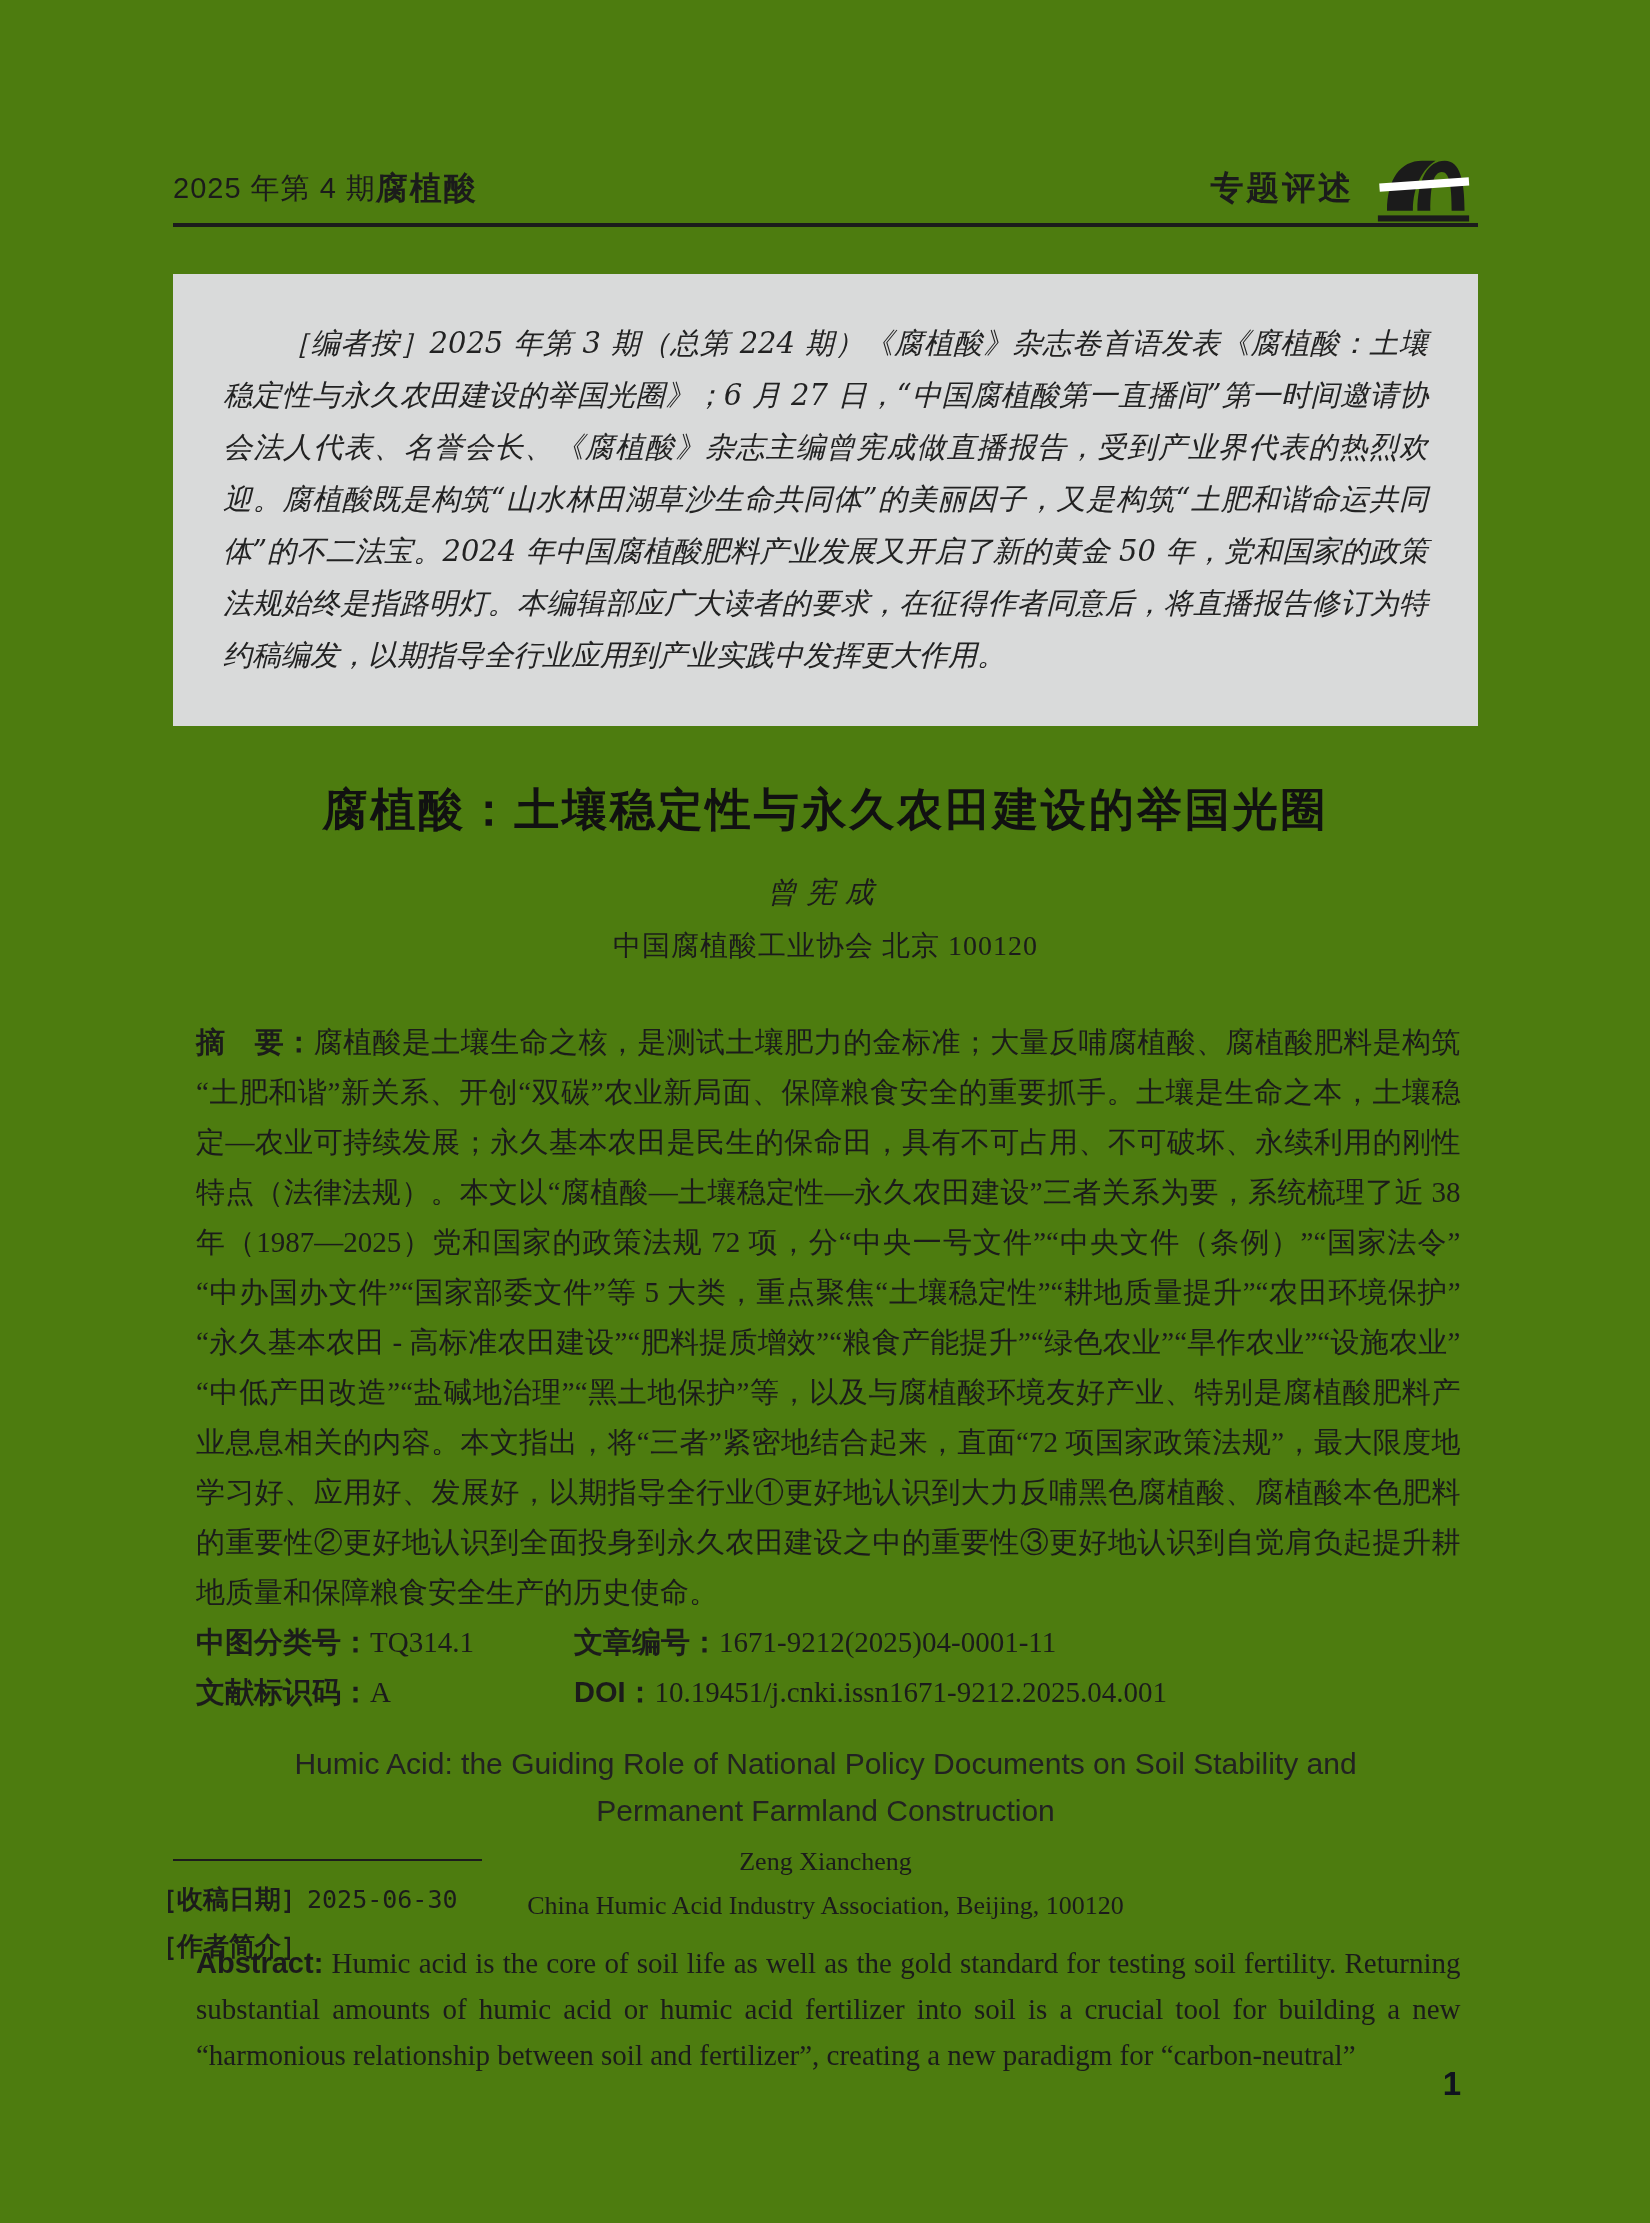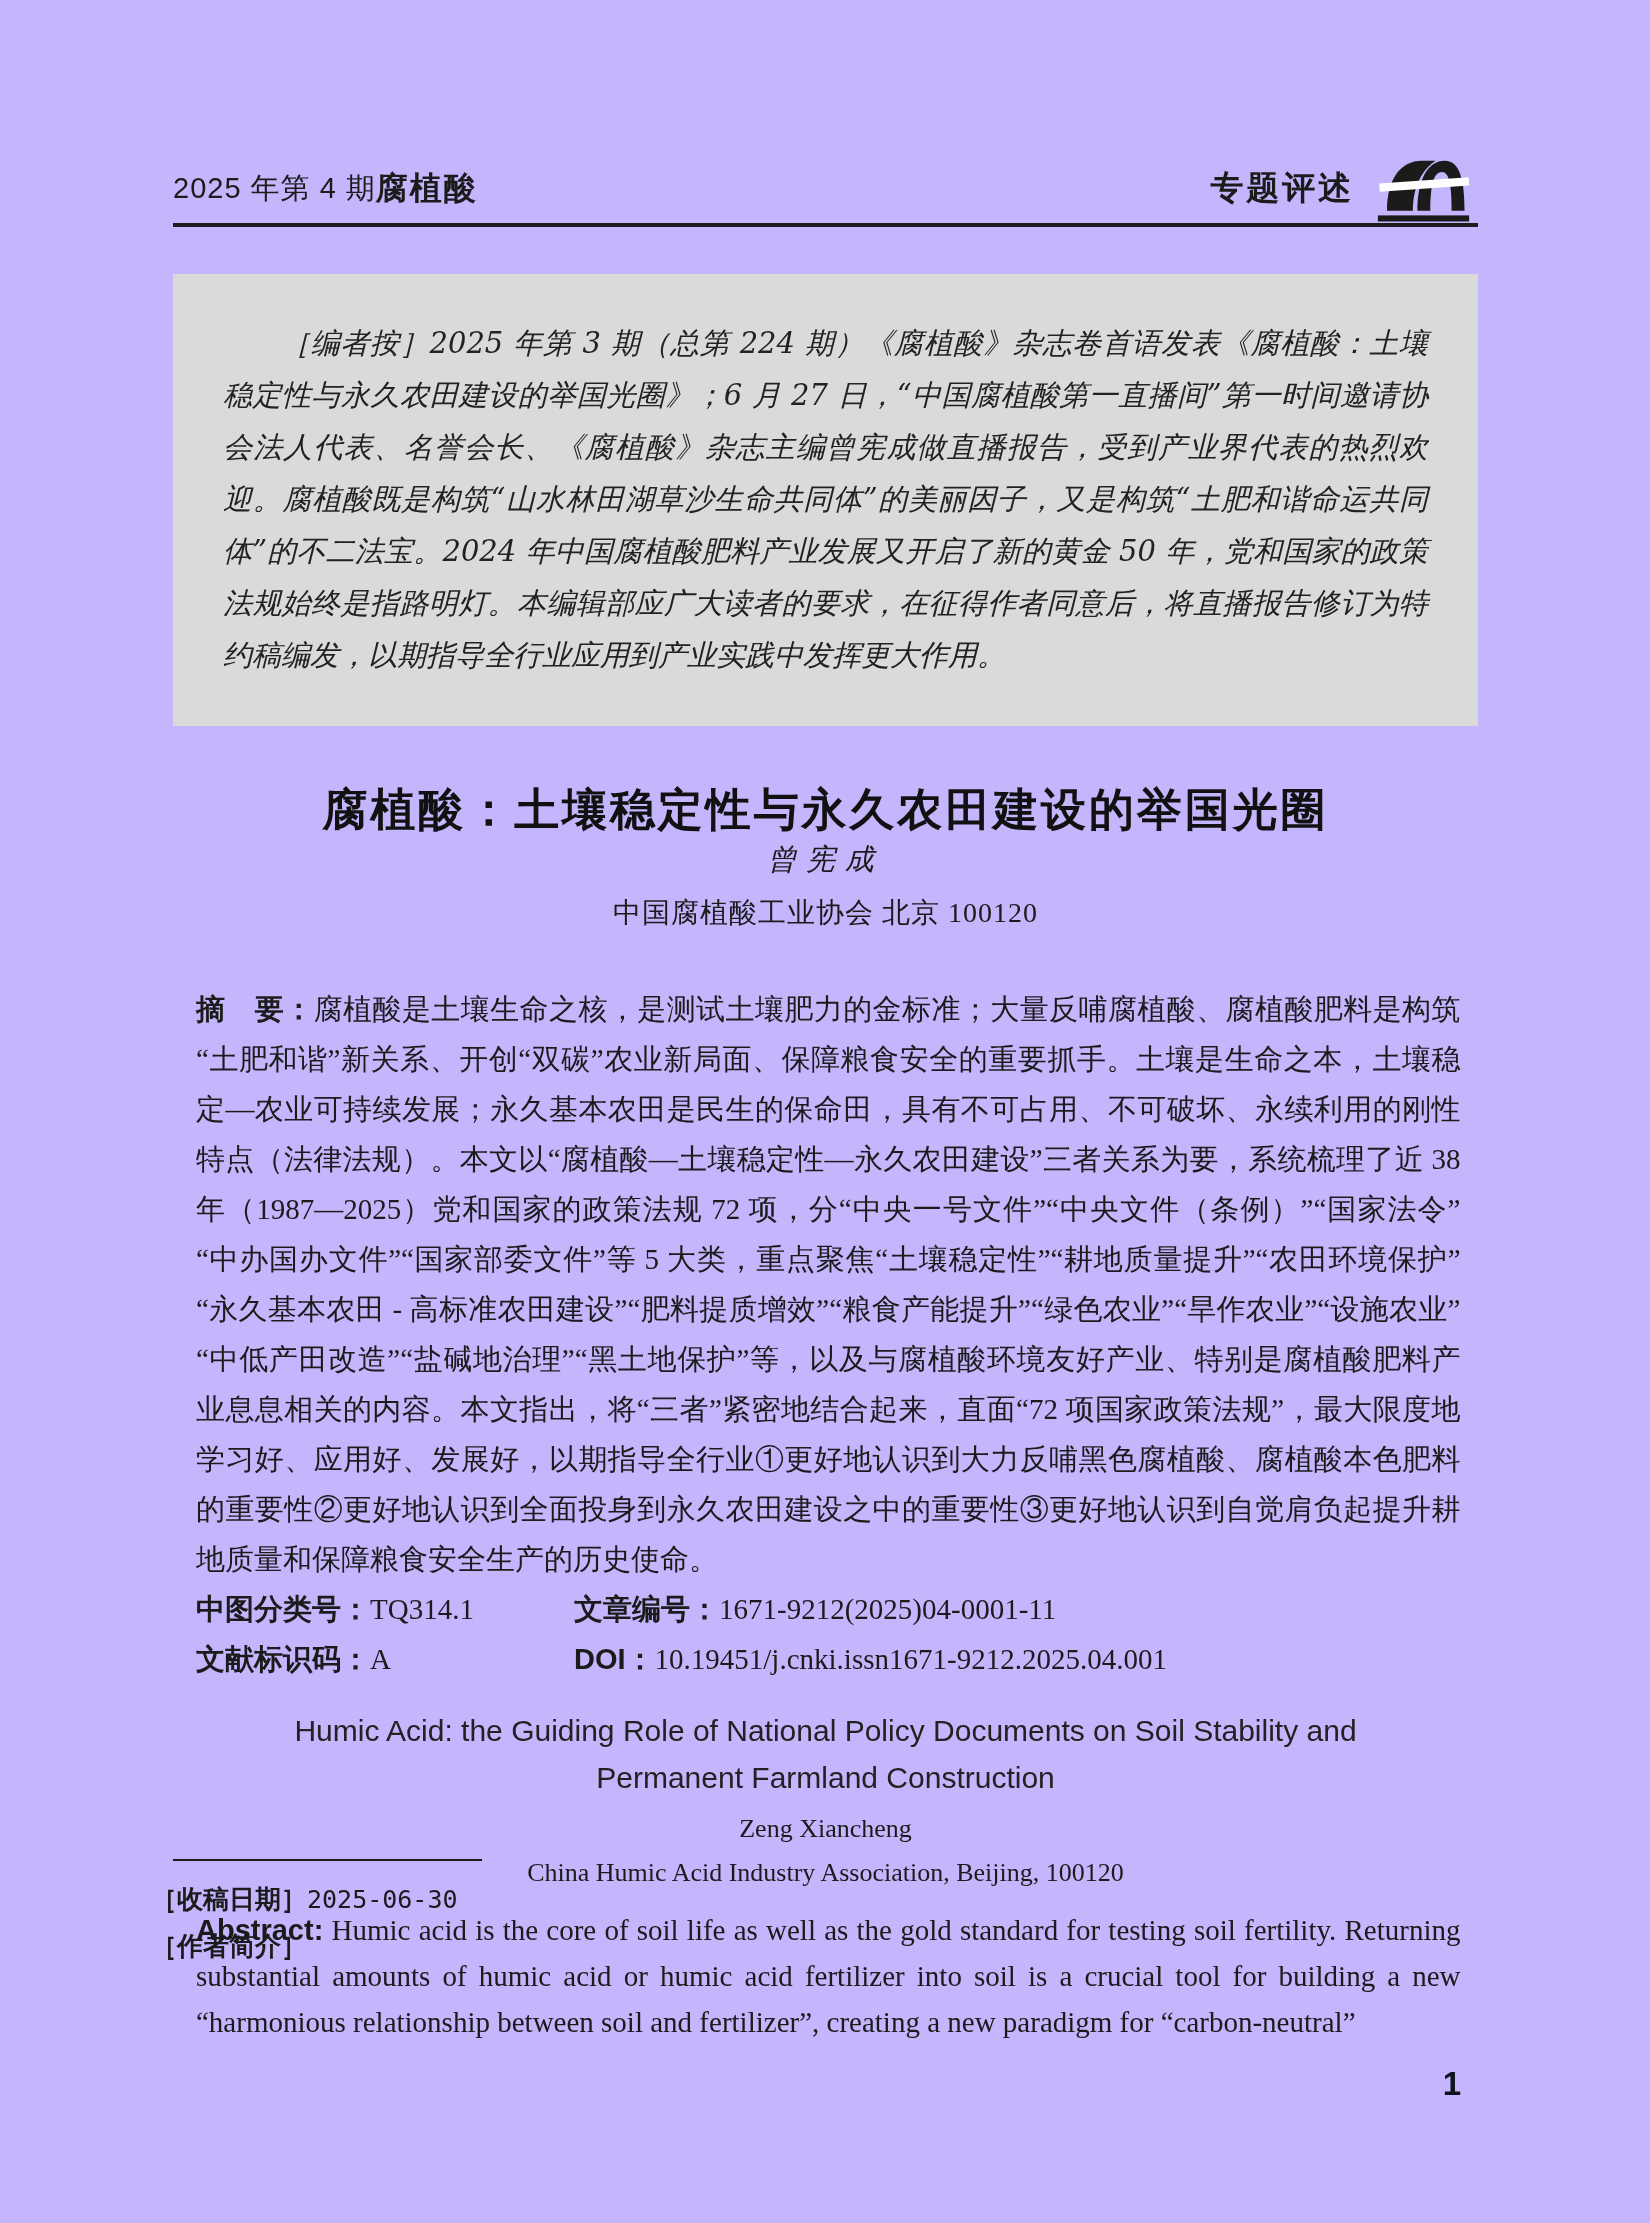--- a/index.html
+++ b/index.html
@@ -1,19 +1,19 @@
 <!DOCTYPE html>
 <html lang="zh"><head>
 <meta charset="utf-8">
 <style>
   html,body{margin:0;padding:0;background:#ffffff;}
   .page{
     position:relative;
     width:1651px;height:2223px;
-    background:#c4b5fd;
+    background:#4d7c0f;
     color:#1b1b1b;
     font-family:"Liberation Serif","DejaVu Serif",serif;
     overflow:hidden;
   }
   .content{margin:0 173px;}
 
   
   .journal-header{
     margin-top:147px;
     display:flex;align-items:flex-end;
@@ -46,21 +46,21 @@
   
   .cn-title{
     margin-top:54px;
     text-align:center;
     font-family:"Liberation Sans","DejaVu Sans",sans-serif;
     font-weight:700;
     font-size:45px;
     letter-spacing:2.9px;
     color:#111;
   }
-  .cn-author{text-align:center;font-size:29px;letter-spacing:9.7px;font-style:italic;}
+  .cn-author{margin-top:33px;text-align:center;font-size:29px;letter-spacing:9.7px;font-style:italic;}
   .cn-affil{margin-top:13.6px;text-align:center;font-size:28px;letter-spacing:1px;}
 
   
   .abstract-cn{
     margin:52px 17.5px 0 23px;
     font-size:29px;
     line-height:50px;
     text-align:justify;
   }
   .abstract-cn b, .kw-row b, .meta-row b{

